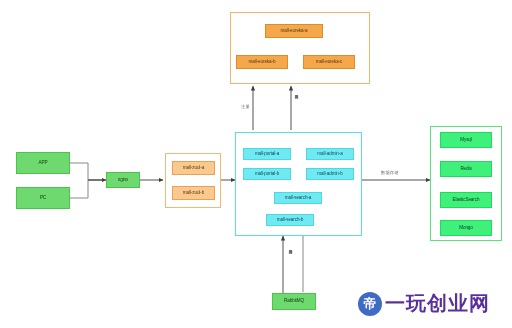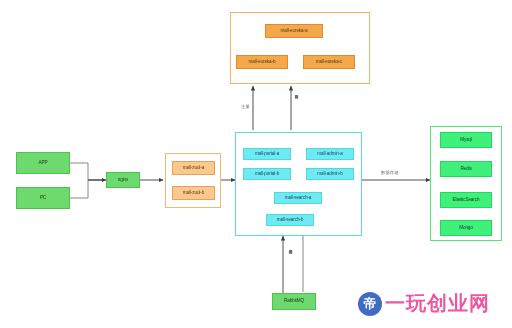--- a/index.html
+++ b/index.html
@@ -84,21 +84,21 @@
     opacity:.92;
   }
   #watermark .mark{
     width:24px;height:24px;border-radius:50%;
     background:#2f5fbf;
     display:flex;align-items:center;justify-content:center;
     color:#ffffff;font-size:13px;font-weight:bold;
     font-family:"DejaVu Sans",sans-serif;
   }
   #watermark .wtext{
-    color:#ec4899;
+    color:#4c1d95;
     font-size:20px;
     font-weight:bold;
     letter-spacing:1px;
     font-family:"DejaVu Sans",sans-serif;
     white-space:nowrap;
   }
 </style>
 </head>
 <body>
 

